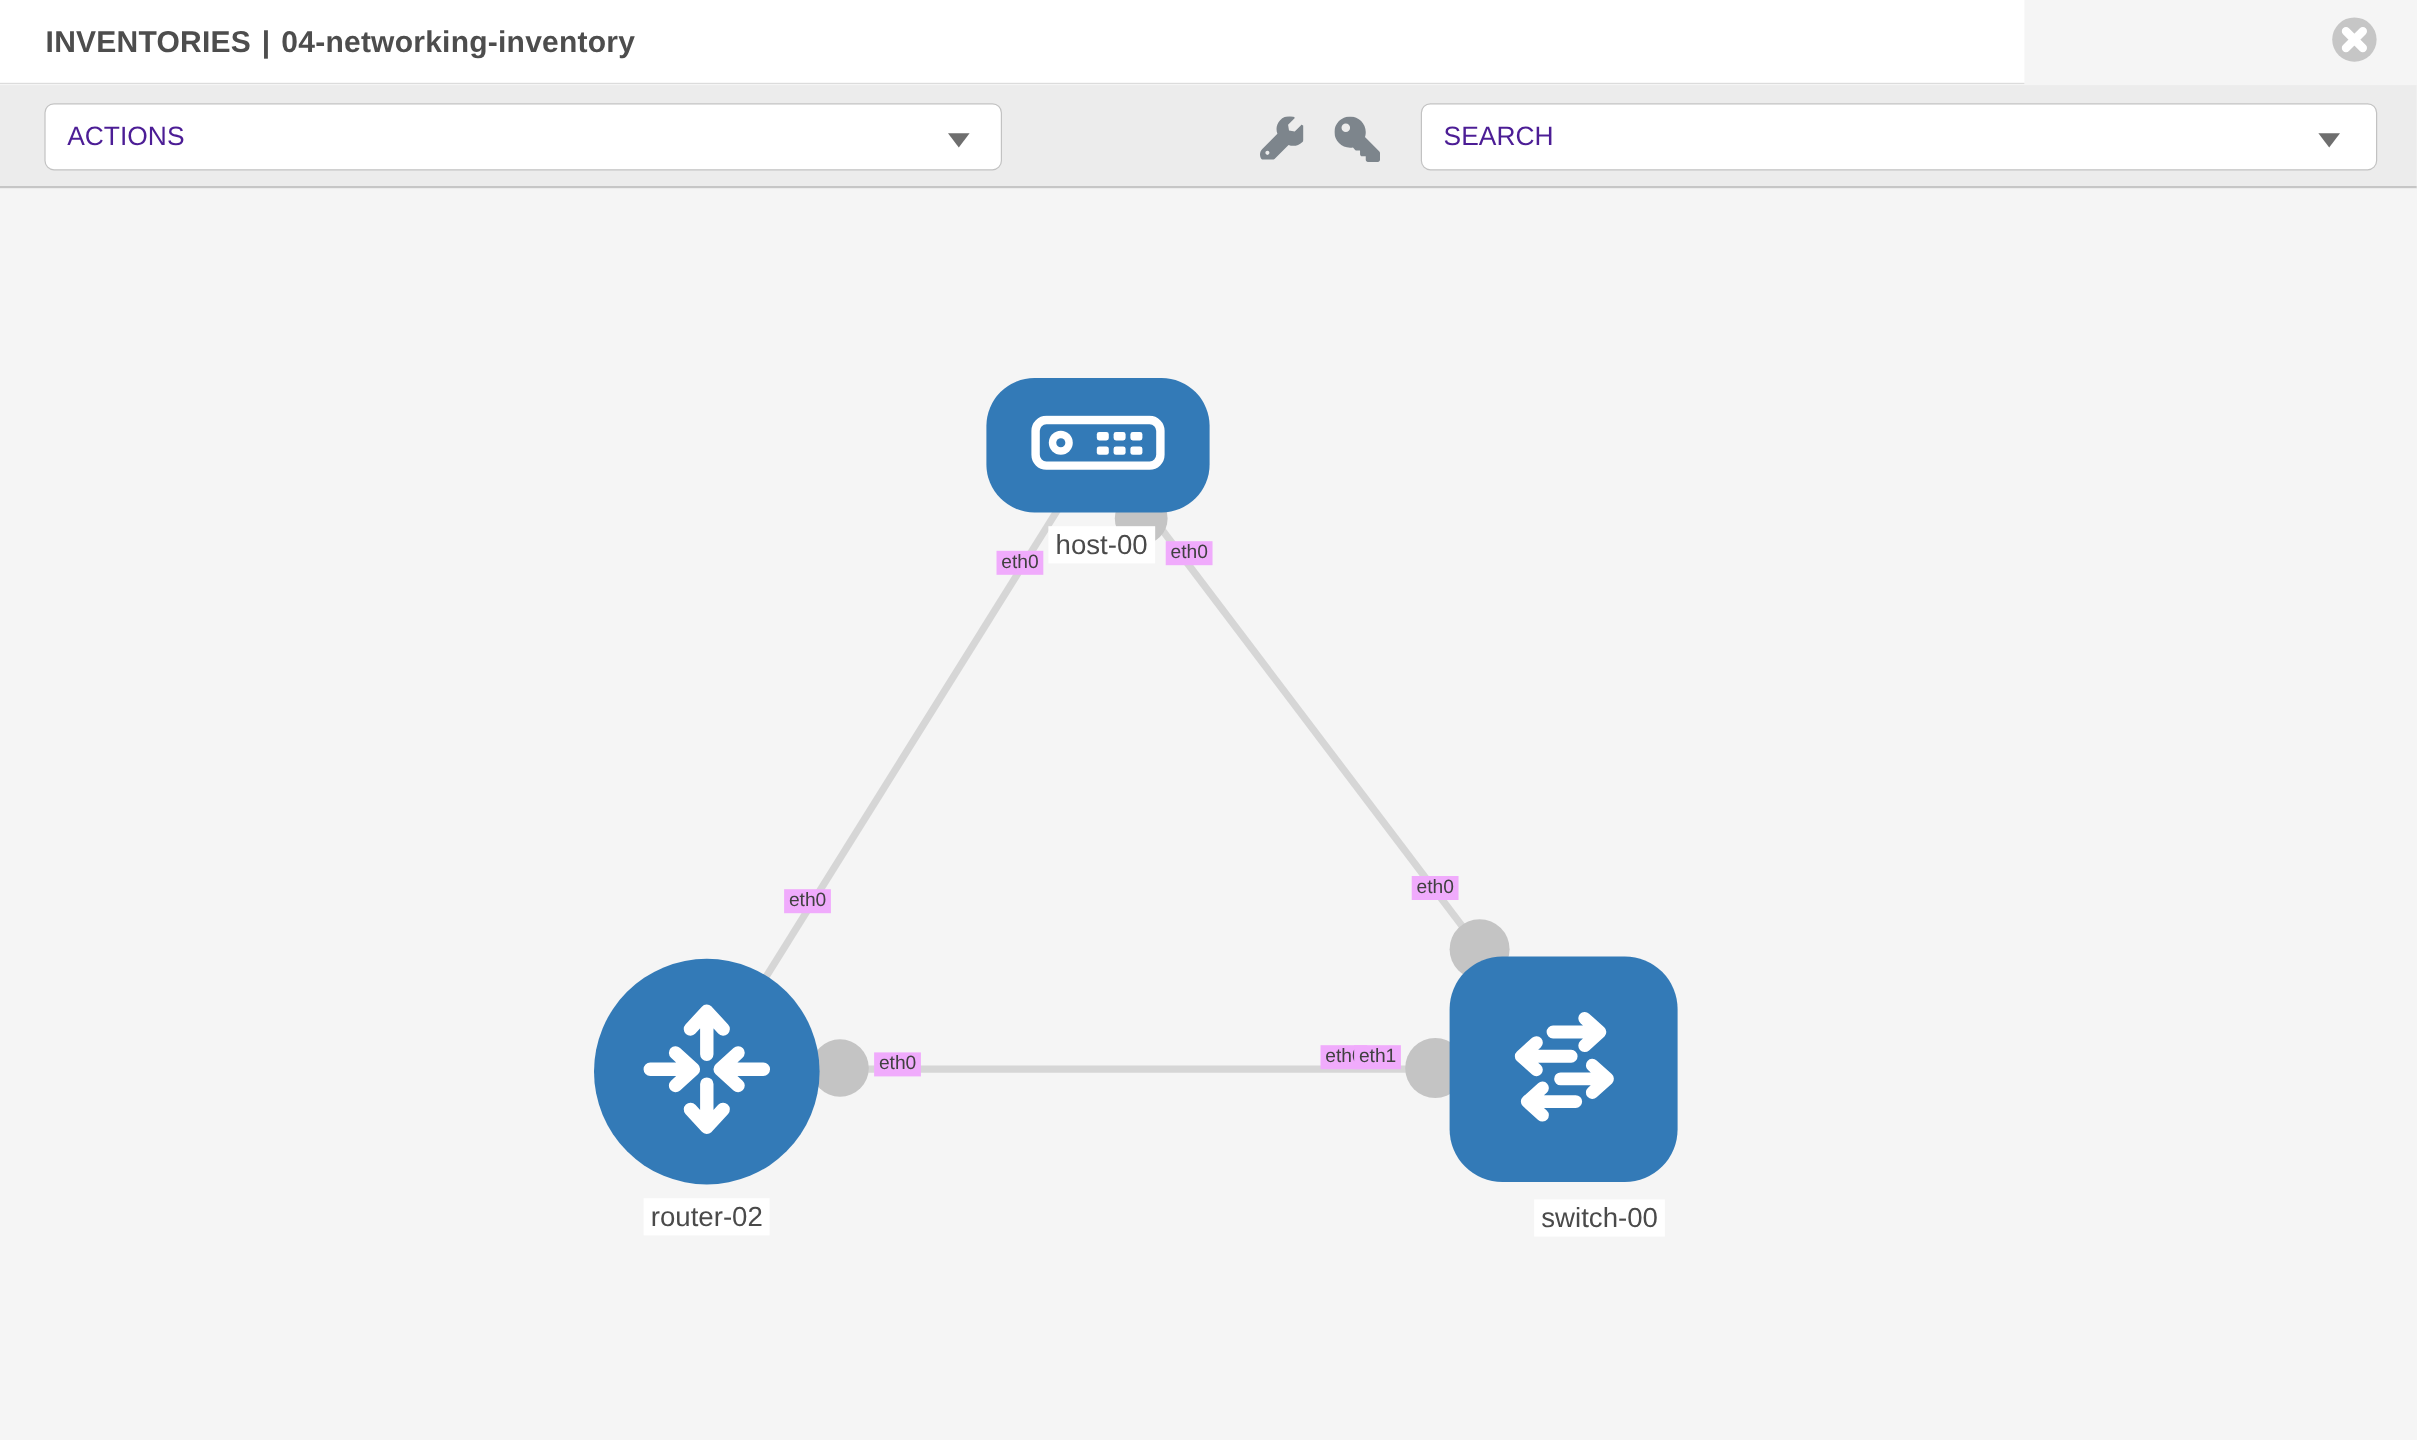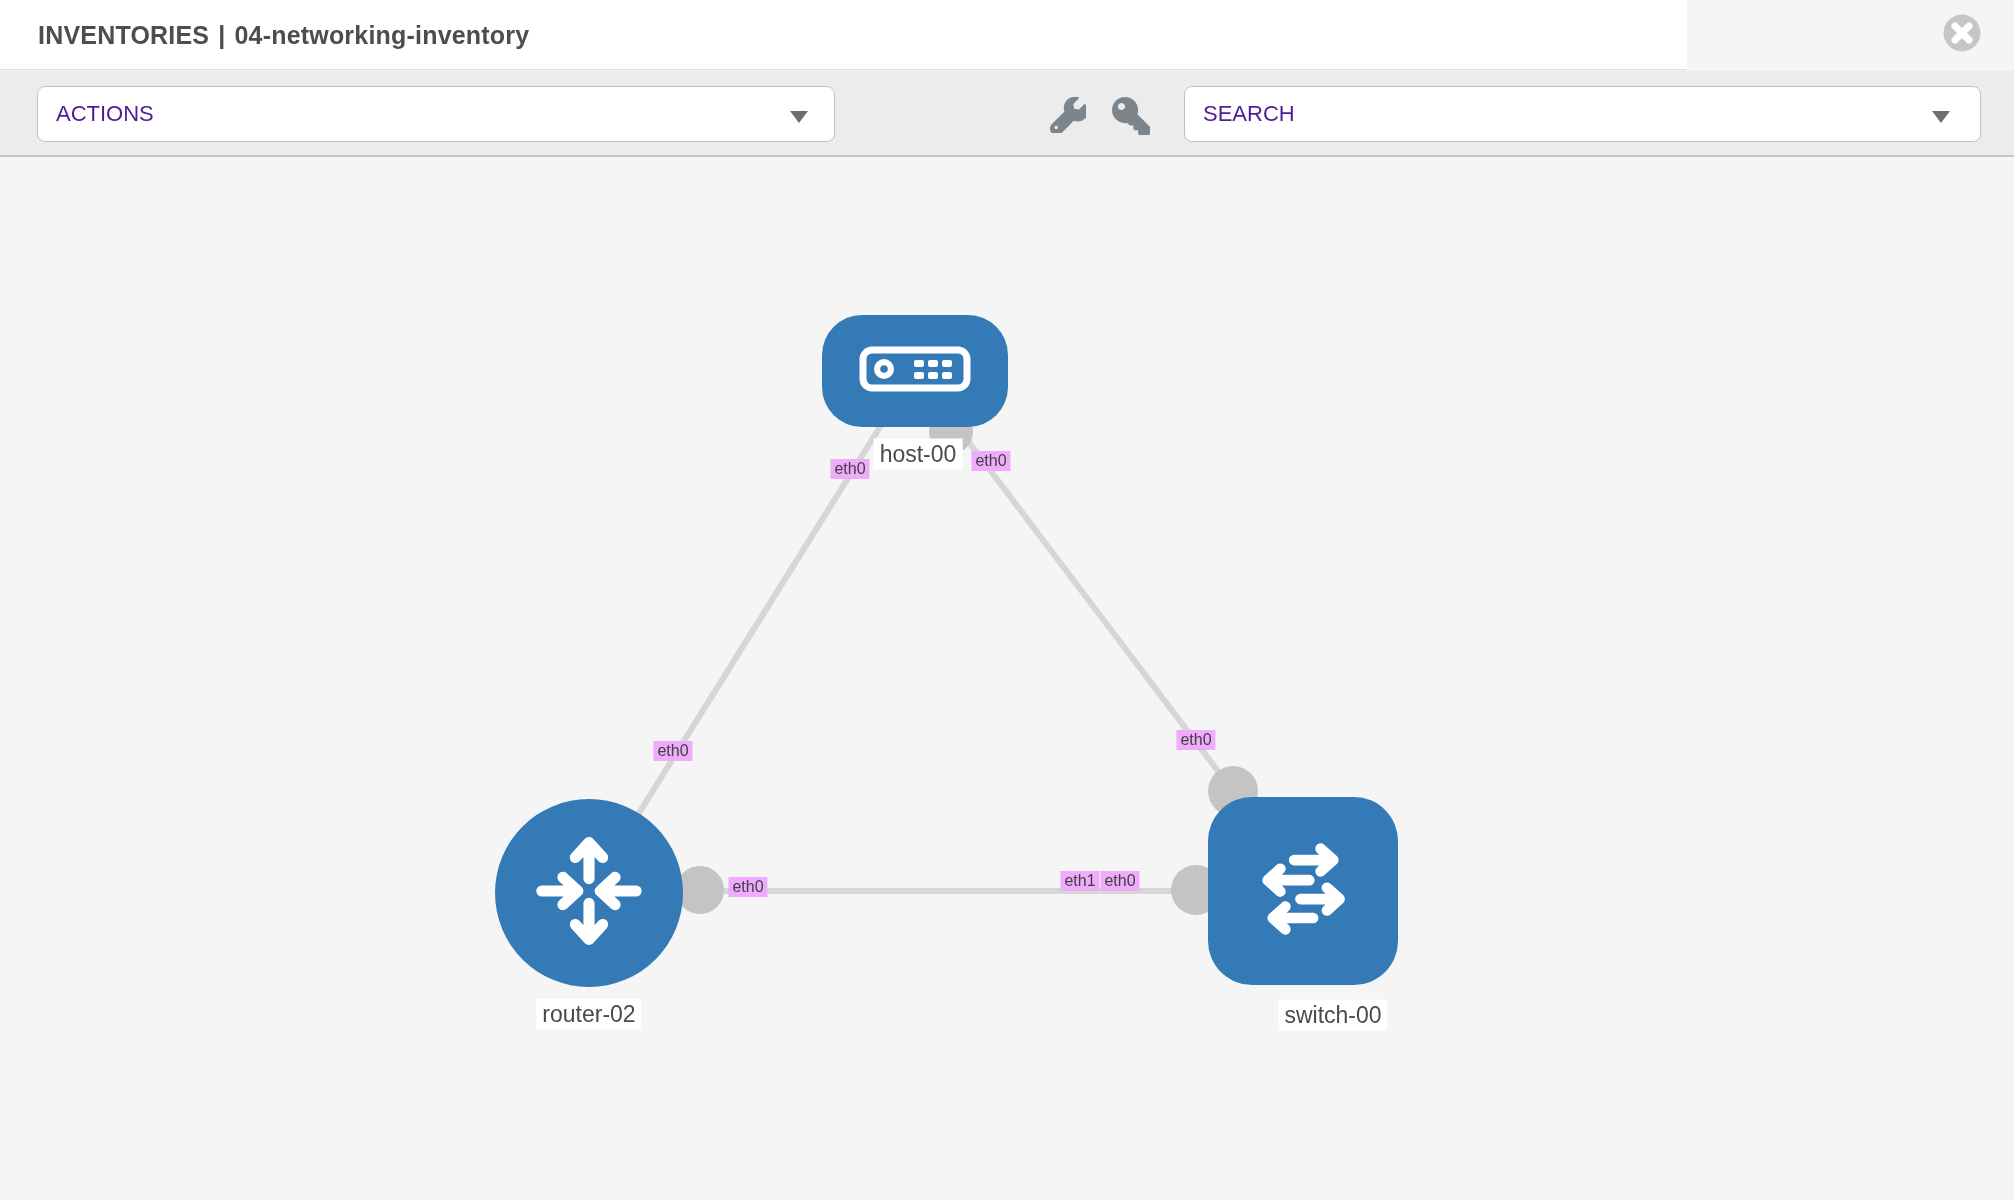--- a/index.html
+++ b/index.html
@@ -172,15 +172,15 @@
   <div class="node-label" style="left:918px; top:297px;">host-00</div>
   <div class="node-label" style="left:589px; top:857px;">router-02</div>
   <div class="node-label" style="left:1333px; top:858px;">switch-00</div>
 
   <div class="iface-label" style="left:850px;  top:312px;">eth0</div>
   <div class="iface-label" style="left:991px;  top:304px;">eth0</div>
   <div class="iface-label" style="left:673px;  top:594px;">eth0</div>
   <div class="iface-label" style="left:1196px; top:583px;">eth0</div>
   <div class="iface-label" style="left:748px;  top:730px;">eth0</div>
   <div class="iface-label iface-under" style="left:1120px; top:724px;">eth0</div>
-  <div class="iface-label iface-over" style="left:1080px; top:724px;">eth1</div>
+  <div class="iface-label iface-over" style="left:1148px; top:724px;">eth1</div>
 
 </div>
 
 </body></html>

